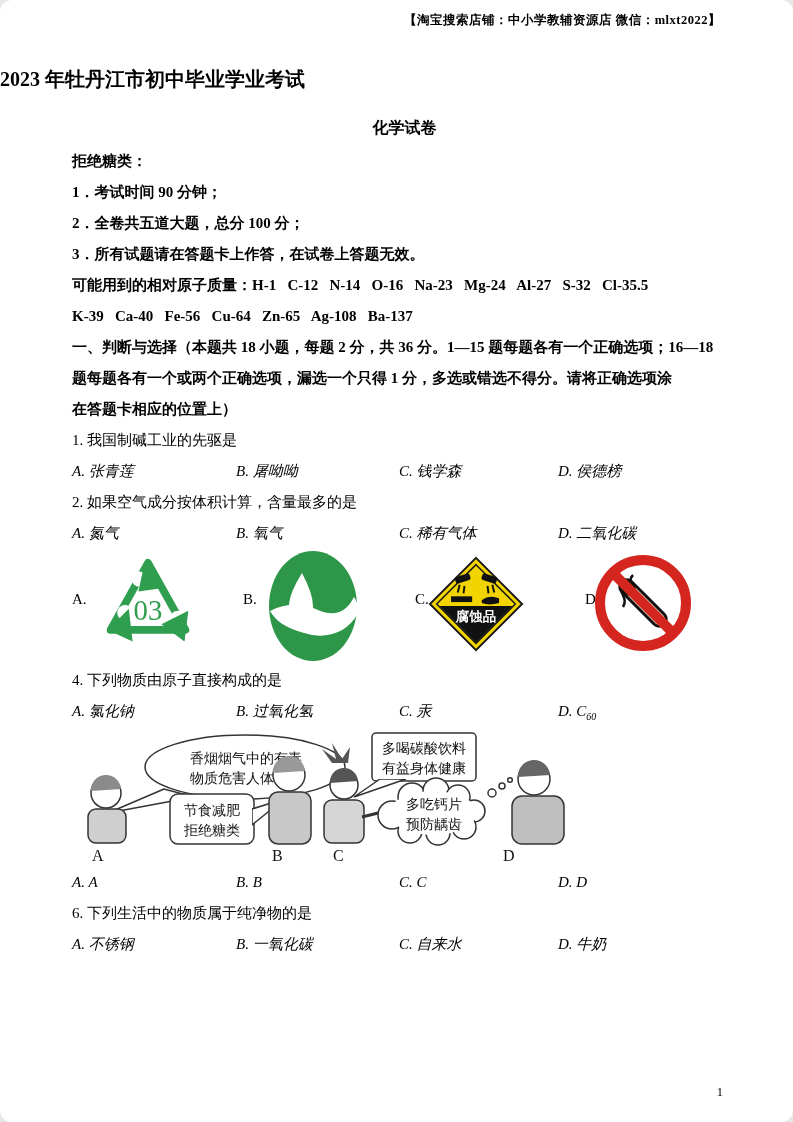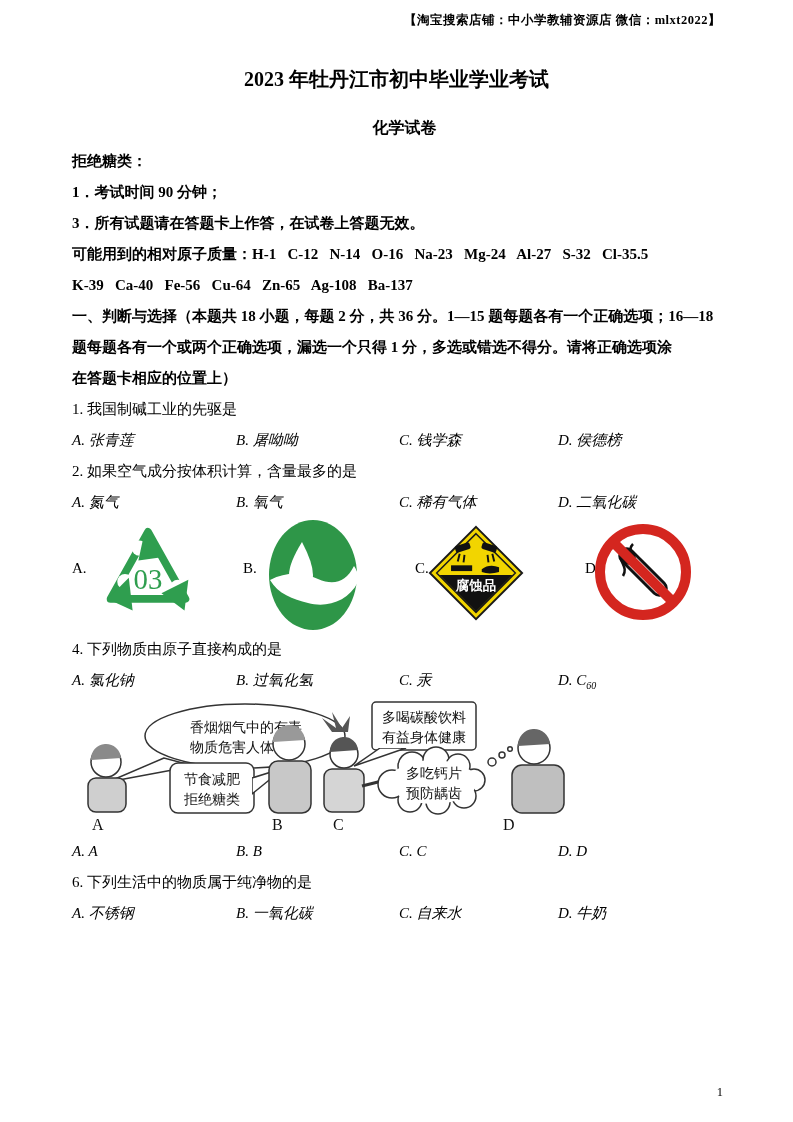--- a/index.html
+++ b/index.html
@@ -1,28 +1,28 @@
 <!DOCTYPE html>
 <html><head>
 <meta charset="utf-8">
 <style>
   html,body { margin:0; padding:0; background:#e8e8e8; }
   .page {
     position:relative; width:793px; height:1122px; margin:0 auto;
     background:#ffffff; color:#000;
     font-family:"Liberation Serif","DejaVu Serif",serif;
-    font-size:15px; overflow:hidden;
+    font-size:15px; overflow:hidden;border-radius:12px;
   }
   .header-note {
     position:absolute; top:12px; right:72px;
     font-size:12.5px; font-weight:bold; letter-spacing:0.5px;
   }
   .title {
     position:absolute; top:66px; left:0; width:100%;
-    text-align:center; font-size:20px; font-weight:bold; margin:0;
+    font-size:20px; font-weight:bold; margin:0;
   }
   .subtitle {
     position:absolute; top:110px; left:0; width:100%;
     text-align:center; font-size:16px; font-weight:bold; margin:8px;
   }
   .content { position:absolute; top:146px; left:72px; width:652px; }
   .line { height:31px; line-height:31px; white-space:pre; }
   .b { font-weight:bold; }
   .opt-row { position:relative; height:31px; line-height:31px;font-style:italic; }
   .opt-row .o1 { position:absolute; left:0; white-space:pre; }
@@ -46,20 +46,21 @@
 
   <div class="header-note">【淘宝搜索店铺：中小学教辅资源店 微信：mlxt2022】</div>
 
   <h1 class="title">2023 年牡丹江市初中毕业学业考试</h1>
   <h2 class="subtitle">化学试卷</h2>
 
   <div class="content">
 
     <div class="line b">拒绝糖类：</div>
     <div class="line b">1．考试时间 90 分钟；</div>
+    <div class="line b">2．全卷共五道大题，总分 100 分；</div>
     <div class="line b">3．所有试题请在答题卡上作答，在试卷上答题无效。</div>
     <div class="line b">可能用到的相对原子质量：H-1   C-12   N-14   O-16   Na-23   Mg-24   Al-27   S-32   Cl-35.5</div>
     <div class="line b">K-39   Ca-40   Fe-56   Cu-64   Zn-65   Ag-108   Ba-137</div>
 
     <div class="line b">一、判断与选择（本题共 18 小题，每题 2 分，共 36 分。1—15 题每题各有一个正确选项；16—18</div>
     <div class="line b">题每题各有一个或两个正确选项，漏选一个只得 1 分，多选或错选不得分。请将正确选项涂</div>
     <div class="line b">在答题卡相应的位置上）</div>
 
     <div class="line">1. 我国制碱工业的先驱是</div>
     <div class="opt-row">

